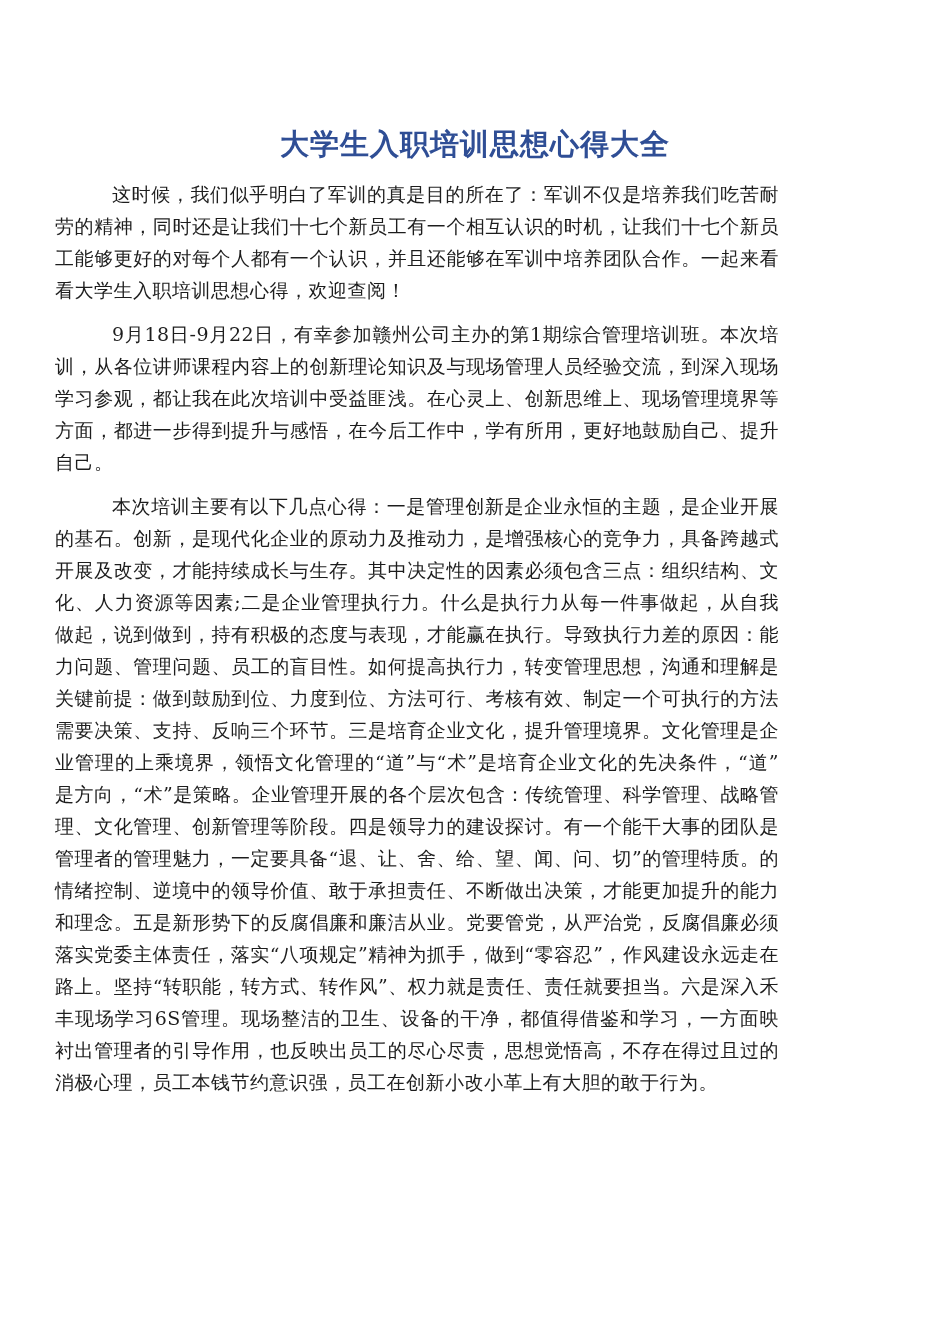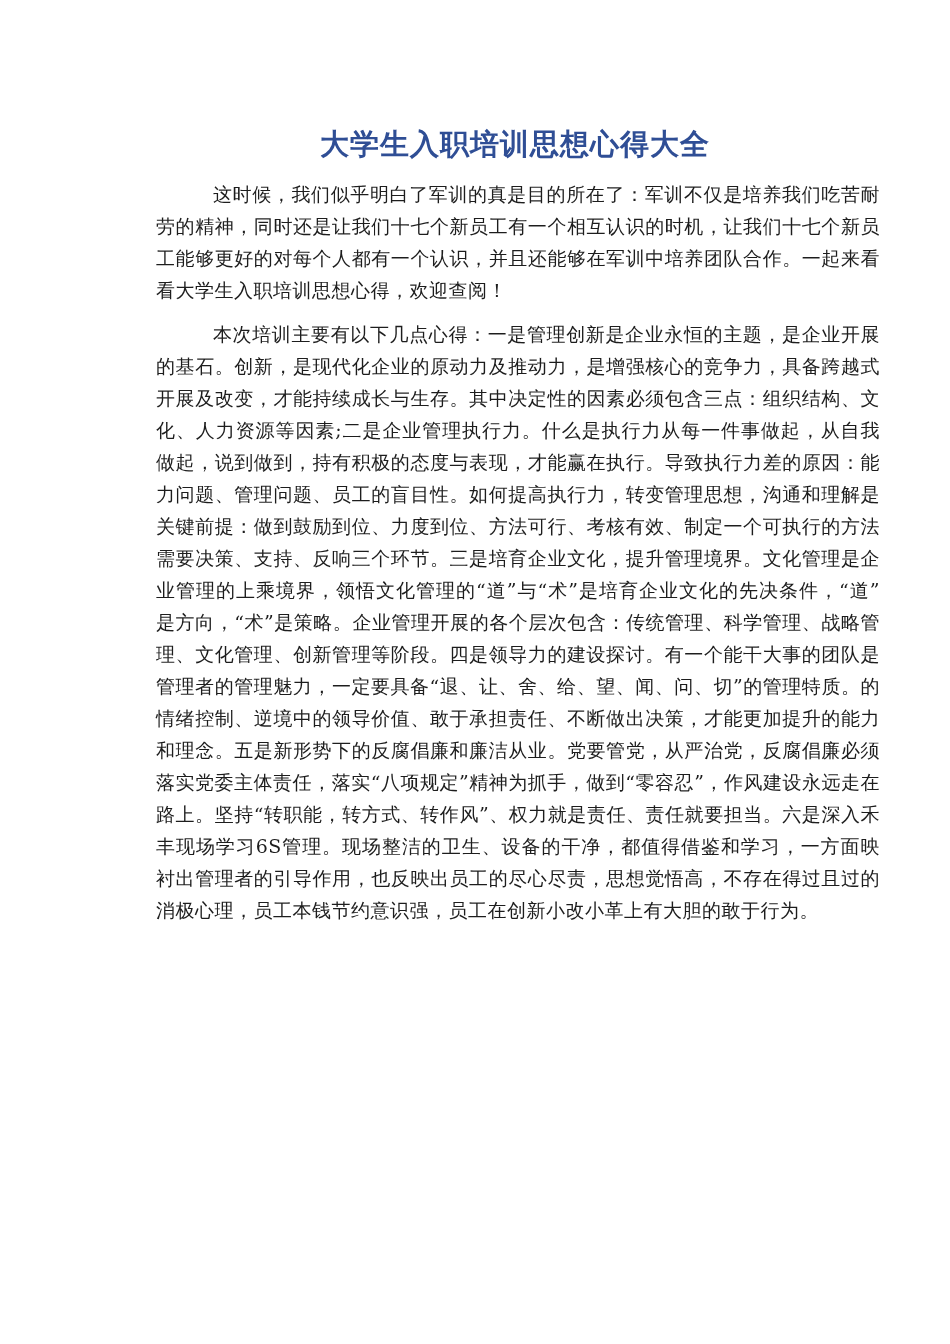--- a/index.html
+++ b/index.html
@@ -12,35 +12,34 @@
     background: #ffffff;
     font-family: "DejaVu Serif", "Liberation Serif", serif;
     overflow: hidden;
   }
   .page {
     width: 950px;
     height: 1344px;
     box-sizing: border-box;
     padding-top: 122px;
     background: #ffffff;
-    padding-left: 40px;
   }
   .doc-title {
     margin: 0 0 12px 0;
     width: 950px;
     text-align: center;
     font-family: "DejaVu Sans", "Liberation Sans", sans-serif;
     font-weight: bold;
     font-size: 29px;
     line-height: 44px;
     letter-spacing: 1px;
     color: #2f4e95;
   }
   .doc-body {
-    margin-left: 116px;
+    margin-left: 55px;
     width: 724px;
     color: #1d1d1d;
   }
   .para {
     margin: 0 0 12px 0;
     font-size: 19px;
     line-height: 32px;
     text-align: justify;
     text-indent: 57px;
     word-break: break-all;
@@ -52,15 +51,16 @@
     text-align: left;
   }
 </style>
 </head>
 <body style="background: rgb(255, 255, 255);">
 
 <div class="page">
   <h1 class="doc-title" style="color: rgb(47, 78, 149);">大学生入职培训思想心得大全</h1>
   <div class="doc-body" style="color: rgb(29, 29, 29);">
     <p class="para">这时候，我们似乎明白了军训的真是目的所在了：军训不仅是培养我们吃苦耐劳的精神，同时还是让我们十七个新员工有一个相互认识的时机，让我们十七个新员工能够更好的对每个人都有一个认识，并且还能够在军训中培养团队合作。一起来看看大学生入职培训思想心得，欢迎查阅！</p>
+    <p class="para">9月18日-9月22日，有幸参加赣州公司主办的第1期综合管理培训班。本次培训，从各位讲师课程内容上的创新理论知识及与现场管理人员经验交流，到深入现场学习参观，都让我在此次培训中受益匪浅。在心灵上、创新思维上、现场管理境界等方面，都进一步得到提升与感悟，在今后工作中，学有所用，更好地鼓励自己、提升自己。</p>
     <p class="para">本次培训主要有以下几点心得：一是管理创新是企业永恒的主题，是企业开展的基石。创新，是现代化企业的原动力及推动力，是增强核心的竞争力，具备跨越式开展及改变，才能持续成长与生存。其中决定性的因素必须包含三点：组织结构、文化、人力资源等因素;二是企业管理执行力。什么是执行力从每一件事做起，从自我做起，说到做到，持有积极的态度与表现，才能赢在执行。导致执行力差的原因：能力问题、管理问题、员工的盲目性。如何提高执行力，转变管理思想，沟通和理解是关键前提：做到鼓励到位、力度到位、方法可行、考核有效、制定一个可执行的方法需要决策、支持、反响三个环节。三是培育企业文化，提升管理境界。文化管理是企业管理的上乘境界，领悟文化管理的“道”与“术”是培育企业文化的先决条件，“道”是方向，“术”是策略。企业管理开展的各个层次包含：传统管理、科学管理、战略管理、文化管理、创新管理等阶段。四是领导力的建设探讨。有一个能干大事的团队是管理者的管理魅力，一定要具备“退、让、舍、给、望、闻、问、切”的管理特质。的情绪控制、逆境中的领导价值、敢于承担责任、不断做出决策，才能更加提升的能力和理念。五是新形势下的反腐倡廉和廉洁从业。党要管党，从严治党，反腐倡廉必须落实党委主体责任，落实“八项规定”精神为抓手，做到“零容忍”，作风建设永远走在路上。坚持“转职能，转方式、转作风”、权力就是责任、责任就要担当。六是深入禾丰现场学习6S管理。现场整洁的卫生、设备的干净，都值得借鉴和学习，一方面映衬出管理者的引导作用，也反映出员工的尽心尽责，思想觉悟高，不存在得过且过的消极心理，员工本钱节约意识强，员工在创新小改小革上有大胆的敢于行为。</p>
   </div>
 </div>
 
 </body></html>

